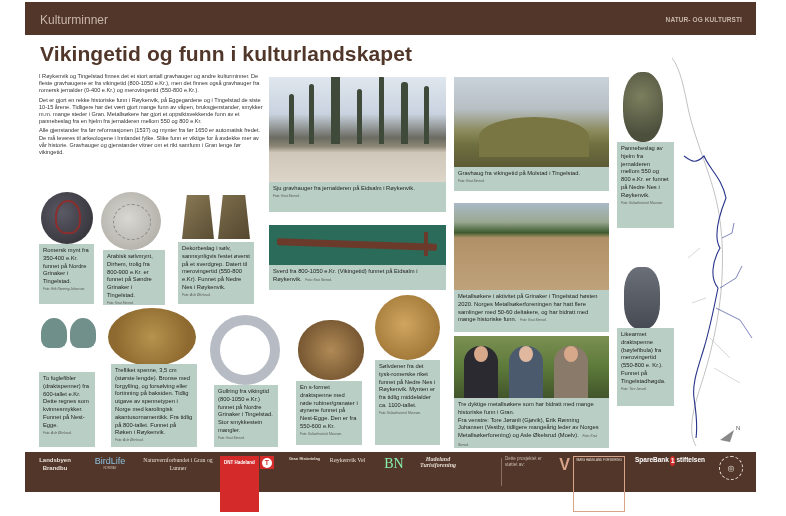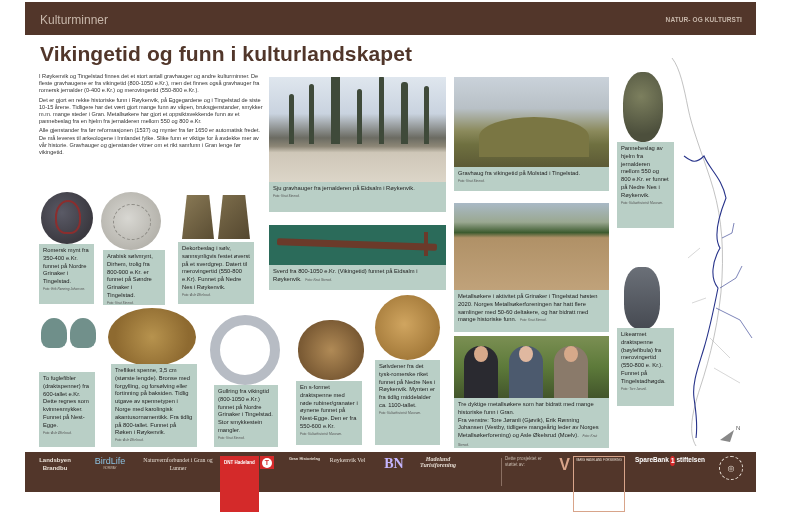--- a/index.html
+++ b/index.html
@@ -65,21 +65,21 @@
   .f-brandbu { left: 6px; width: 48px; font-size: 6px; font-weight: bold; color: #e9e0d6; line-height: 8px; }
   .f-birdlife { left: 55px; width: 60px; font-size: 9px; color: #8ac0e0; }
   .f-birdlife small { font-size: 3px; color: #cbbfb3; display: block; }
   .f-natur { left: 118px; width: 70px; font-family: "Liberation Serif", serif; font-size: 5.8px; color: #e4dbd1; line-height: 8px; }
   .f-dnt { left: 192px; width: 60px; }
   .dnt-box { background: #d42a2a; color: #fff; font-size: 4.5px; font-weight: bold; padding: 4px 4px; }
   .dnt-t { background: #d42a2a; width: 14px; height: 13px; margin-left: 1px; display: flex; align-items: center; justify-content: center; }
   .dnt-t span { width: 10px; height: 10px; border-radius: 50%; background: #fff; color: #d42a2a; font-size: 7px; font-weight: bold; line-height: 10px; }
   .f-vel { left: 252px; width: 55px; font-size: 4px; color: #e4dbd1; font-weight: bold; }
   .f-roykenvik { left: 300px; width: 45px; font-family: "Liberation Serif", serif; font-size: 6px; color: #e4dbd1; line-height: 8px; }
-  .f-bn { left: 358px; width: 22px; font-size: 14px; font-weight: bold; color: #c4b5fd; font-family: "Liberation Serif", serif; }
+  .f-bn { left: 358px; width: 22px; font-size: 14px; font-weight: normal; color: #86efac; font-family: "Liberation Serif", serif; }
   .f-hadeland { left: 388px; width: 50px; font-family: "Liberation Serif", serif; font-size: 6px; color: #e4dbd1; font-style: italic; font-weight: bold; }
   .f-divider { position: absolute; left: 476px; top: 6px; width: 1px; height: 28px; background: #8a6f62; }
   .f-support { left: 480px; width: 45px; font-size: 4.5px; color: #c9bcb0; text-align: left; line-height: 6px; }
   .f-varig { left: 532px; width: 70px; }
   .varig-v { font-size: 16px; font-weight: bold; color: #d8a48a; margin-right: 3px; }
   .varig-txt { font-size: 3px; color: #e4dbd1; border: 1px solid #d8a48a; padding: 1px 2px; line-height: 4px; text-align: left; }
   .f-sparebank { left: 610px; width: 70px; font-size: 6.5px; font-weight: bold; color: #fff; }
   .sb-one { display: inline-block; width: 10px; height: 10px; border-radius: 50%; background: #d42a2a; color: #fff; font-size: 7px; line-height: 10px; margin: 0 1px; }
   .f-circle { left: 688px; width: 36px; }
   .circle-logo { width: 24px; height: 24px; border-radius: 50%; border: 1px dashed #e4dbd1; display: flex; align-items: center; justify-content: center; color: #e4dbd1; font-size: 8px; }

